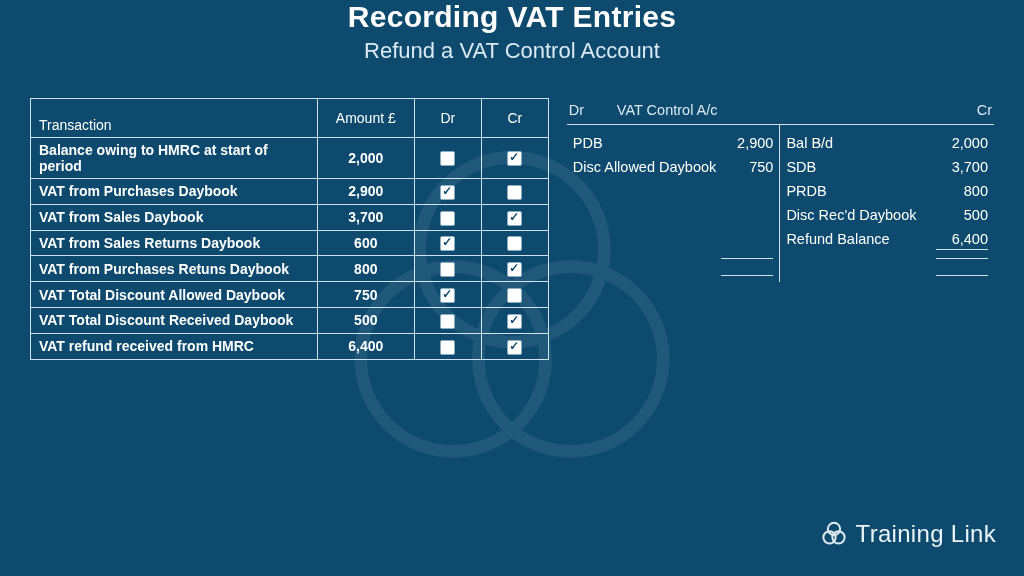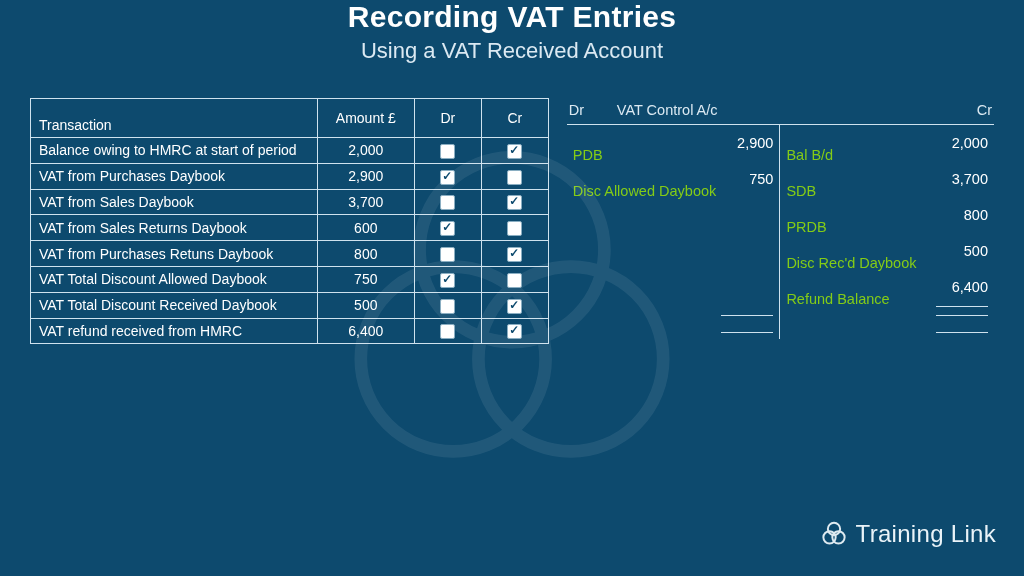--- a/index.html
+++ b/index.html
@@ -46,20 +46,21 @@
   table.tx {
     border-collapse: collapse;
     border: 1px solid #cfe2ee;
     font-size: 14px;
     width: 544px;
   }
   table.tx th, table.tx td {
     border: 1px solid #cfe2ee;
     padding: 4px 8px;
     vertical-align: middle;
+    font-weight: bold;
   }
   table.tx th {
     font-weight: 400;
     text-align: center;
     font-size: 14px;
   }
   table.tx th.txcol {
     text-align: left;
     vertical-align: bottom;
     padding-top: 18px;
@@ -114,21 +115,21 @@
     box-sizing: border-box;
   }
   .tacc-col.dr-col {
     border-right: 1px solid #cfe2ee;
   }
   .tacc-row {
     display: flex;
     justify-content: space-between;
     padding: 4px 0;
   }
-  .tacc-row .label { color: #84cc16; margin-top: 12px; }
+  .tacc-row .label { color: #ffffff; }
   .tacc-row .val { text-align: right; min-width: 52px; }
   .tacc-row.underline .val {
     border-bottom: 1px solid #cfe2ee;
     padding-bottom: 2px;
   }
   .tacc-bottom {
     display: flex;
   }
   .tacc-btm-col {
     width: 50%;
@@ -168,21 +169,21 @@
 <svg class="watermark" width="420" height="420" viewBox="0 0 100 100">
   <g fill="none" stroke="#ffffff" stroke-width="3">
     <circle cx="50" cy="34" r="22"></circle>
     <circle cx="36" cy="60" r="22"></circle>
     <circle cx="64" cy="60" r="22"></circle>
   </g>
 </svg>
 
 <div class="header">
   <div class="title">Recording VAT Entries</div>
-  <div class="subtitle">Using a VAT Received Account</div>
+  <div class="subtitle">Refund a VAT Control Account</div>
 </div>
 
 <div class="content">
 
   <table class="tx">
    <thead>
     <tr>
       <th class="txcol">Transaction</th>
       <th>Amount £</th>
       <th>Dr</th>

